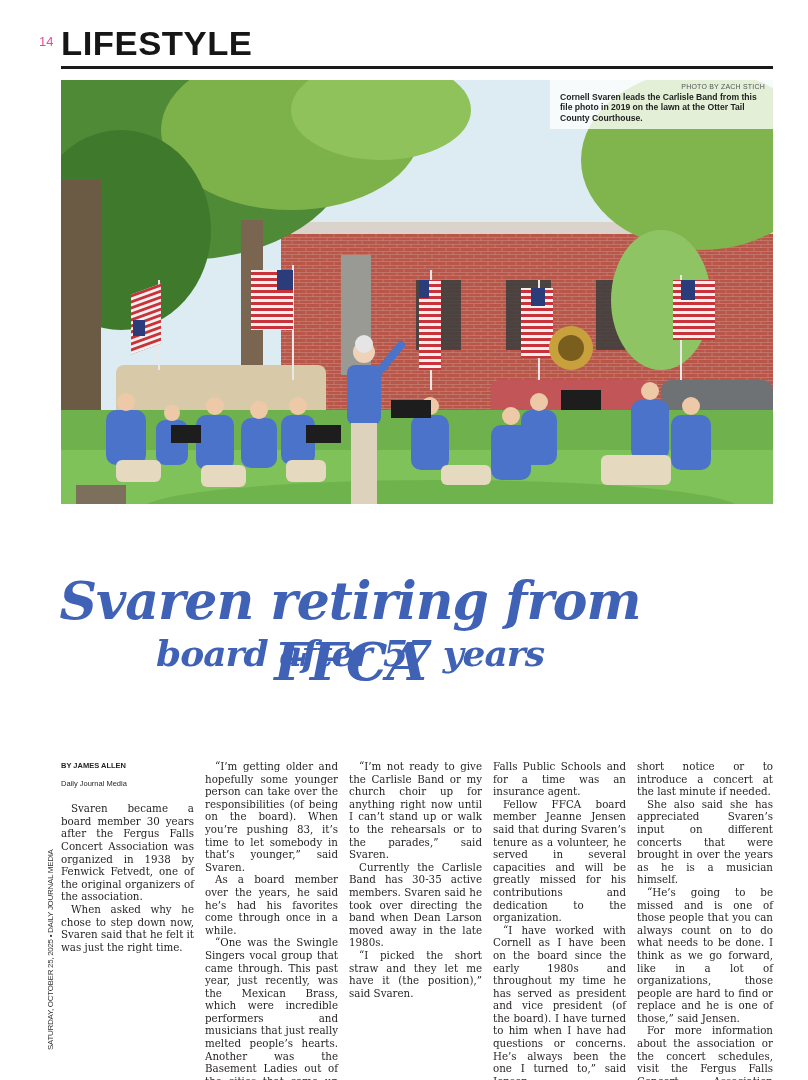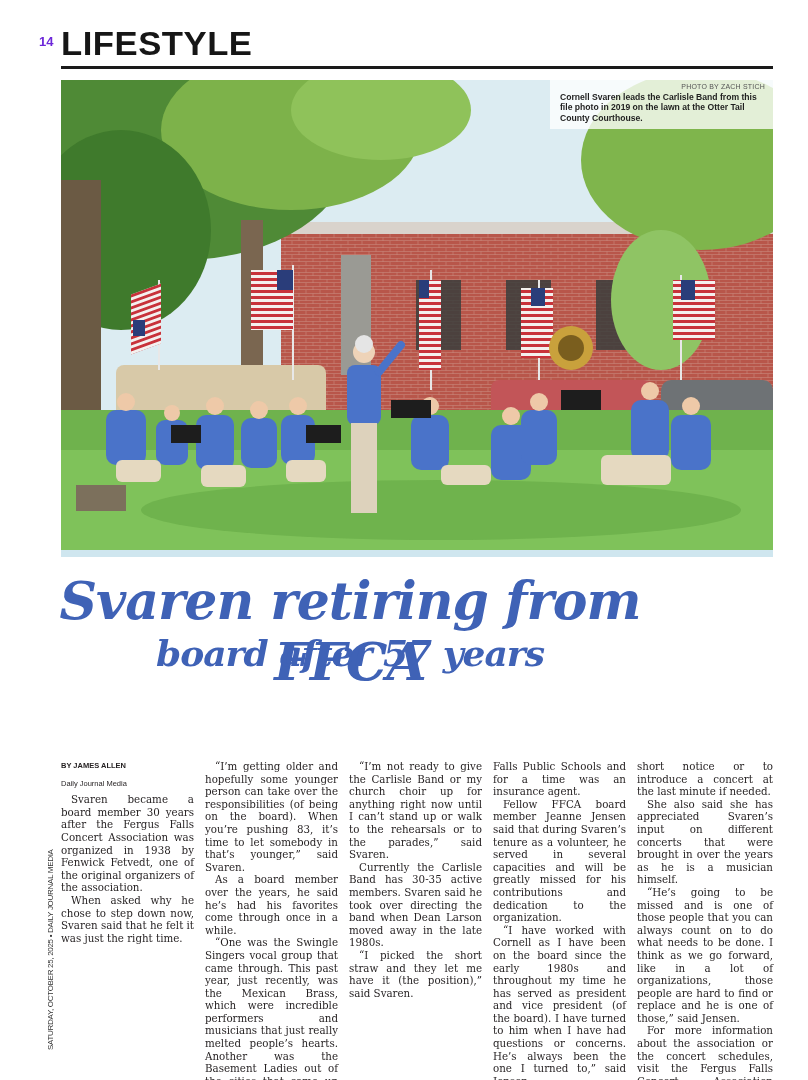--- a/index.html
+++ b/index.html
@@ -1,39 +1,39 @@
 <!DOCTYPE html>
 <html><head>
 <meta charset="utf-8">
 <style>
   html, body { margin: 0; padding: 0; background: #ffffff; }
   body { width: 808px; height: 1080px; position: relative; overflow: hidden; font-family: "DejaVu Serif", serif; color: #231f20; }
 
-  .page-num { position: absolute; left: 39px; top: 34px; font-family: "Liberation Sans", sans-serif; font-weight: bold; font-size: 13px; color: #6d28d9; }
+  .page-num { position: absolute; left: 39px; top: 34px; font-family: "Liberation Sans", sans-serif; font-weight: normal; font-size: 13px; color: #ec4899; }
   .section-title { position: absolute; left: 61px; top: 26px; font-family: "Liberation Sans", sans-serif; font-weight: 900; font-size: 34px; letter-spacing: 0.5px; color: #161616; line-height: 1; transform: scaleX(1.02); transform-origin: left; }
   .rule { position: absolute; left: 61px; top: 66px; width: 712px; height: 3px; background: #1a1a1a; }
 
-  .photo { position: absolute; left: 61px; top: 80px; width: 712px; height: 477px; overflow: hidden; background: #cfe6ef; }
+  .photo { position: absolute; left: 61px; top: 80px; width: 712px; height: 424px; overflow: hidden; background: #cfe6ef; }
   .photo svg { display: block; }
   .credit-box { position: absolute; right: 0; top: 0; width: 205px; padding: 3px 8px 6px 10px; background: rgba(255,255,255,0.78); }
   .credit { font-family: "Liberation Sans", sans-serif; font-size: 7px; color: #555; text-align: right; letter-spacing: 0.2px; }
   .caption { font-family: "Liberation Sans", sans-serif; font-weight: bold; font-size: 8.6px; line-height: 1.2; color: #1f1f1f; margin-top: 2px; }
 
   .headline { position: absolute; left: 0; width: 700px; text-align: center; font-family: "DejaVu Serif", serif; font-style: italic; font-weight: bold; color: #3f62b6; letter-spacing: -1px; }
   .headline.l1 { top: 570px; font-size: 52px; }
   .headline.l2 { top: 632px; font-size: 36px; }
 
   .side-text { position: absolute; left: 46px; top: 1050px; transform-origin: left top; transform: rotate(-90deg); font-family: "Liberation Sans", sans-serif; font-size: 8px; color: #333; white-space: nowrap; letter-spacing: -0.3px; }
 
   .cols { position: absolute; top: 760px; left: 61px; width: 712px; height: 300px; }
   .col { position: absolute; top: 0; width: 133px; font-size: 10.3px; line-height: 12.6px; text-align: justify; hyphens: manual; }
   .col p { margin: 0; text-indent: 10px; }
   .col p.cont { text-indent: 0; }
   .byline { font-family: "Liberation Sans", sans-serif; font-weight: bold; font-size: 7.5px; letter-spacing: 0; margin-bottom: 5px; }
-  .affil { font-family: "Liberation Sans", sans-serif; font-size: 7.5px; margin-bottom: 3px; }
+  .affil { font-family: "Liberation Sans", sans-serif; font-size: 7.5px; margin-bottom: 12px; }
 </style>
 </head>
 <body>
 
 <div class="page-num">14</div>
 <div class="section-title">LIFESTYLE</div>
 <div class="rule"></div>
 
 <div class="photo">
   <svg width="712" height="470" viewBox="0 0 712 470">

